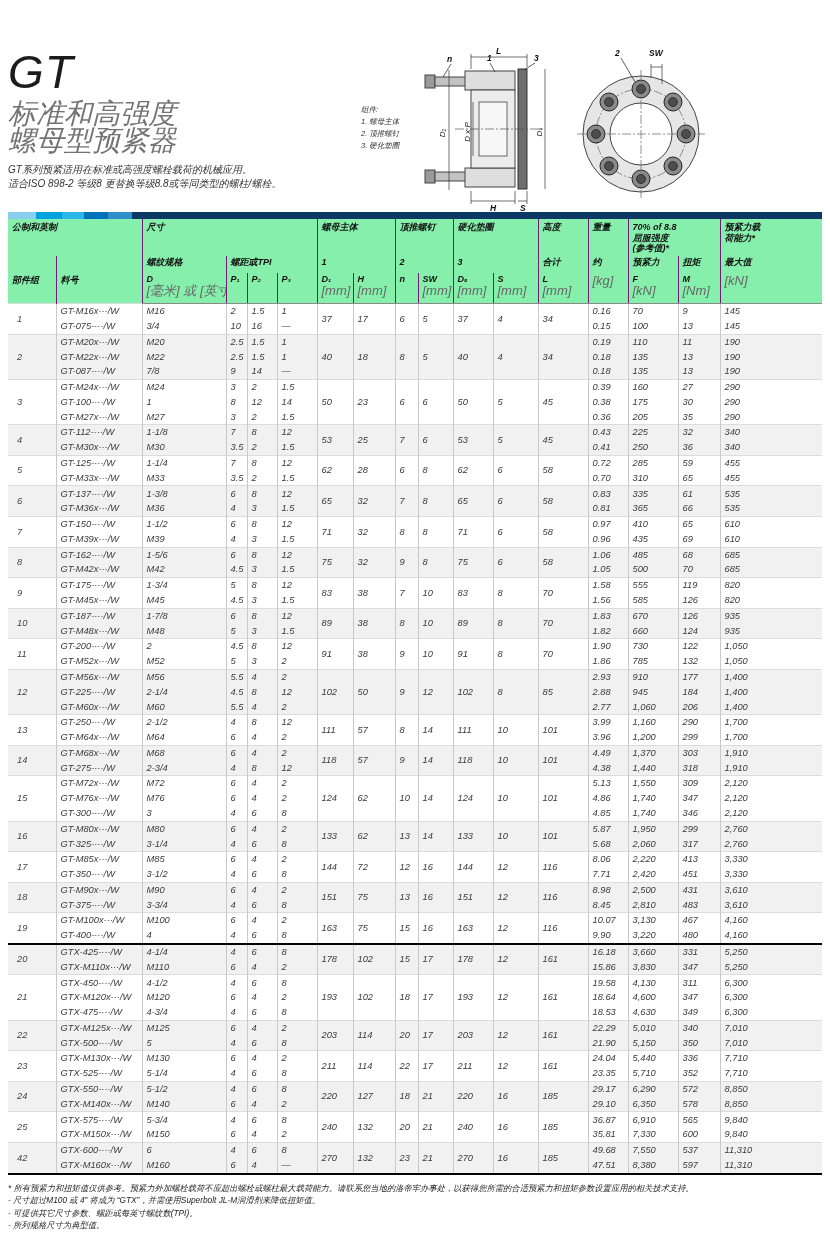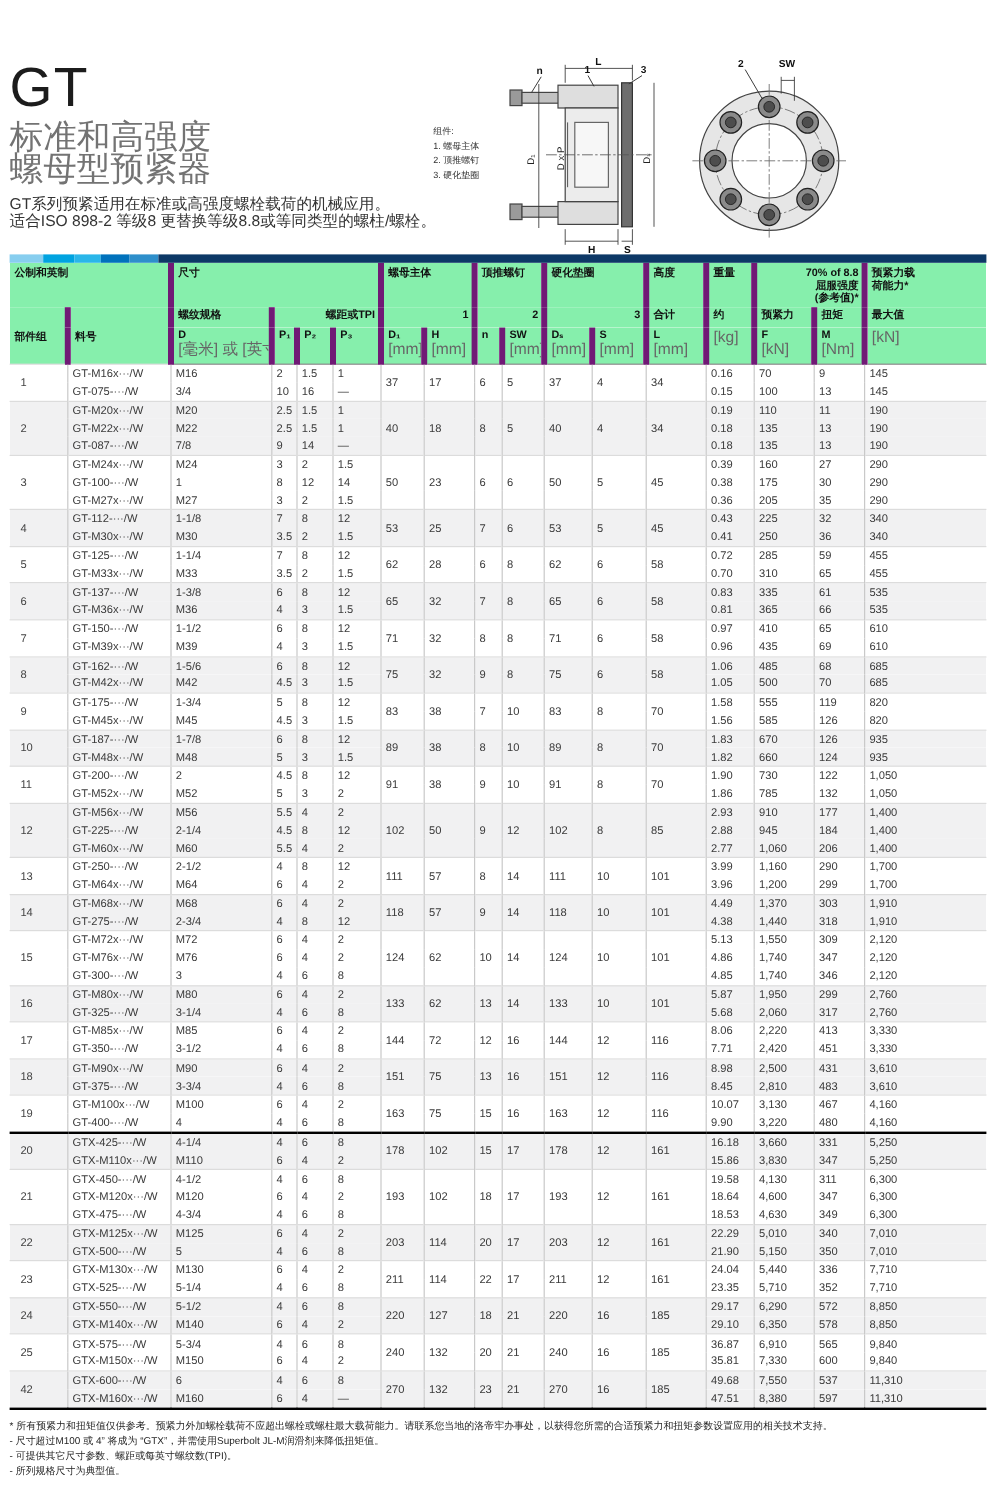--- a/index.html
+++ b/index.html
@@ -1,41 +1,41 @@
 <!DOCTYPE html>
 <html><head>
 <meta charset="utf-8">
 <style>
   html,body{margin:0;padding:0;background:#fff;}
   body{width:830px;font-family:"Liberation Sans","DejaVu Sans",sans-serif;color:#222;}
-  .page{position:relative;width:719px;min-height:1249px;box-sizing:border-box;padding:0 8px;}
+  .page{position:relative;width:719px;min-height:1249px;box-sizing:border-box;padding:0 8px;font-style:italic;}
 
   
   .intro{position:relative;height:212px;padding-top:50px;box-sizing:border-box;}
   .title{font-size:46px;line-height:44px;font-weight:400;letter-spacing:1px;color:#1c1c1c;}
   .subtitle{font-size:28px;line-height:27px;font-weight:400;color:#737373;margin-top:6px;}
-  .desc{font-size:13px;line-height:13.5px;color:#333;margin-top:9px;}
+  .desc{font-size:10px;line-height:13.5px;color:#333;margin-top:9px;}
   .diagram-wrap{position:absolute;top:44px;right:0;width:352px;height:168px;}
 
   
   .bar{display:flex;height:7px;width:814px;}
   .bar span{display:block;height:7px;}
 
   
   table{border-collapse:collapse;table-layout:fixed;width:814px;border-bottom:2px solid #000;}
   th,td{box-sizing:border-box;overflow:hidden;white-space:nowrap;}
   thead th{font-size:9px;line-height:10.5px;text-align:left;vertical-align:top;font-weight:bold;color:#111;padding:3px 2px 2px 4px;background:#86efac;}
   thead tr.r1 th{height:34px;}
   thead tr.r2 th{height:17px;padding-top:1px;padding-bottom:0;}
   thead tr.r3 th{height:31px;padding-top:1px;}
   thead tr:last-child th{border-bottom:1px solid #8a8a8a;}
   th.pgroup{vertical-align:middle;padding-bottom:6px;}
-  .th-center{text-align:right;}
+  .th-center{text-align:left;}
   .th-unit{display:block;font-weight:normal;font-size:13px;color:#666;margin-top:2px;}
-  .bl{border-left:5px solid #701a75;}
+  .bl{border-left:1px solid #701a75;}
 
   tbody td{font-size:9.3px;line-height:10.4px;padding:2.2px 2px 2.2px 4px;color:#3a3a3a;vertical-align:top;}
   tbody td.mid{vertical-align:middle;}
   tbody td.c0{padding-left:9px;color:#444;}
   tr.shade td{background:#f1f1f2;}
   tr.group-start td{border-top:1px solid #dcdcdc;}
   tr.gtx-start td{border-top:2px solid #000;}
   td.c1,td.c2,td.c3,td.c4,td.c5,td.c6,td.c7,td.c8,td.c9,td.c10,td.c11,td.c12,td.c13,td.c14,td.c15,td.c16{border-left:1px solid #c9c9c9;}
 
   

